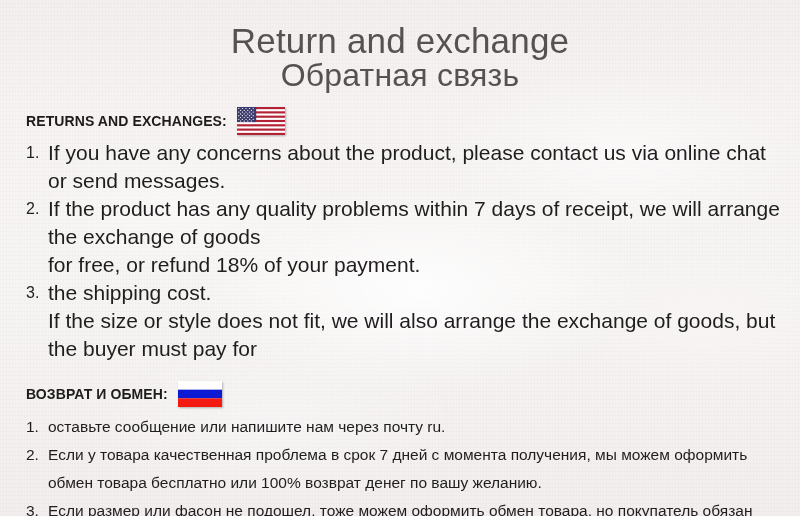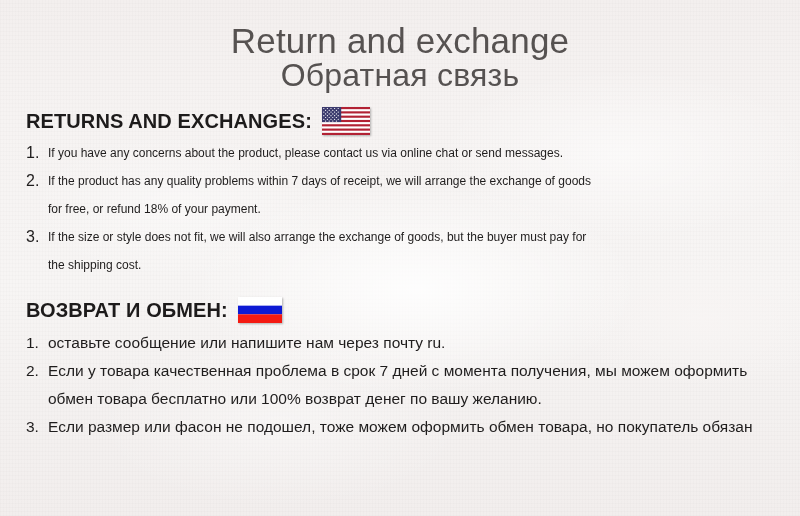--- a/index.html
+++ b/index.html
@@ -83,21 +83,21 @@
   }
   .section-en { margin-top: 15px; }
   .section-ru { margin-top: 16px; }
 
   .section-head {
     display: flex;
     align-items: center;
     height: 30px;
   }
   .section-head-label {
-    font-size: 20px;
+    font-size: 14px;
     font-weight: 700;
     color: #1d1b1b;
     letter-spacing: 0.1px;
     white-space: nowrap;
   }
   .flag {
     margin-left: 10px;
     display: inline-block;
     box-shadow: 1px 1px 2px rgba(0,0,0,0.28);
     line-height: 0;
@@ -118,21 +118,21 @@
   }
   .rule-num {
     width: 22px;
     flex: 0 0 22px;
     font-size: 16px;
     line-height: 28px;
     color: #1f1d1d;
   }
   .rule-text {
     flex: 1 1 auto;
-    font-size: 12px;
+    font-size: 21px;
     line-height: 28px;
     color: #1f1d1d;
   }
   .rule-text .cont {
     display: block;
   }
 
   .section-en ol.rules { margin-top: 3px; }
   .section-ru ol.rules { margin-top: 4px; }
 
@@ -227,22 +227,22 @@
         <li>
           <span class="rule-num">2.</span>
           <span class="rule-text">
             <span class="cont">If the product has any quality problems within 7 days of receipt, we will arrange the exchange of goods</span>
             <span class="cont">for free, or refund 18% of your payment.</span>
           </span>
         </li>
         <li>
           <span class="rule-num">3.</span>
           <span class="rule-text">
+            <span class="cont">the shipping cost.</span>
             <span class="cont">If the size or style does not fit, we will also arrange the exchange of goods, but the buyer must pay for</span>
-            <span class="cont">the shipping cost.</span>
           </span>
         </li>
       </ol>
     </div>
 
     <div class="section section-ru">
 
       <div class="section-head">
         <span class="section-head-label">ВОЗВРАТ И ОБМЕН:</span>
         <span class="flag">

